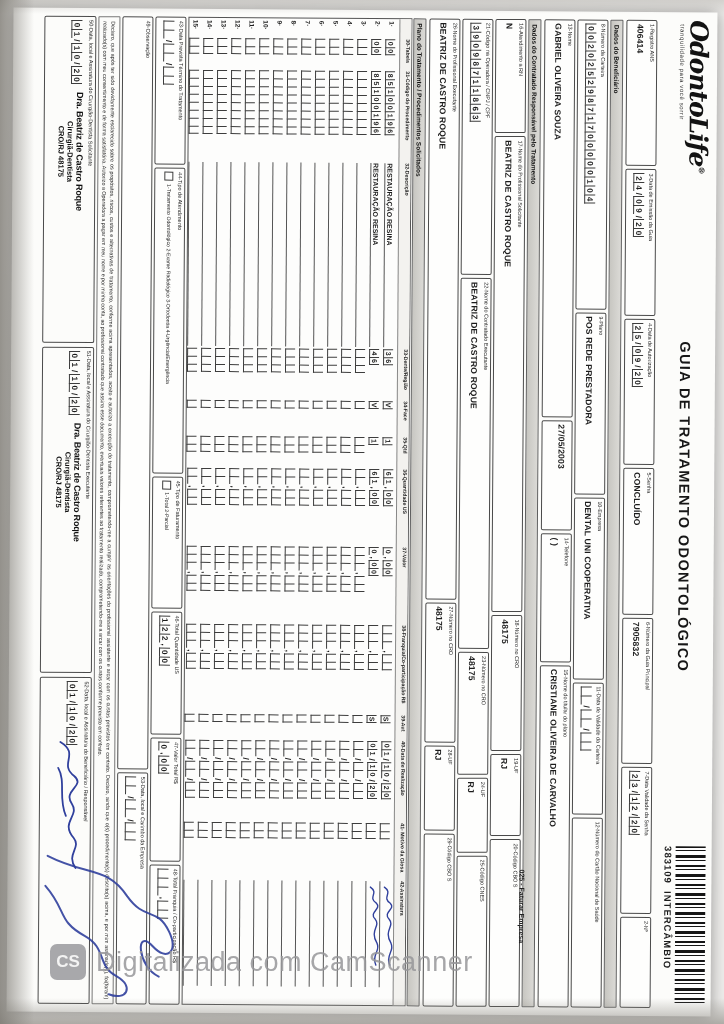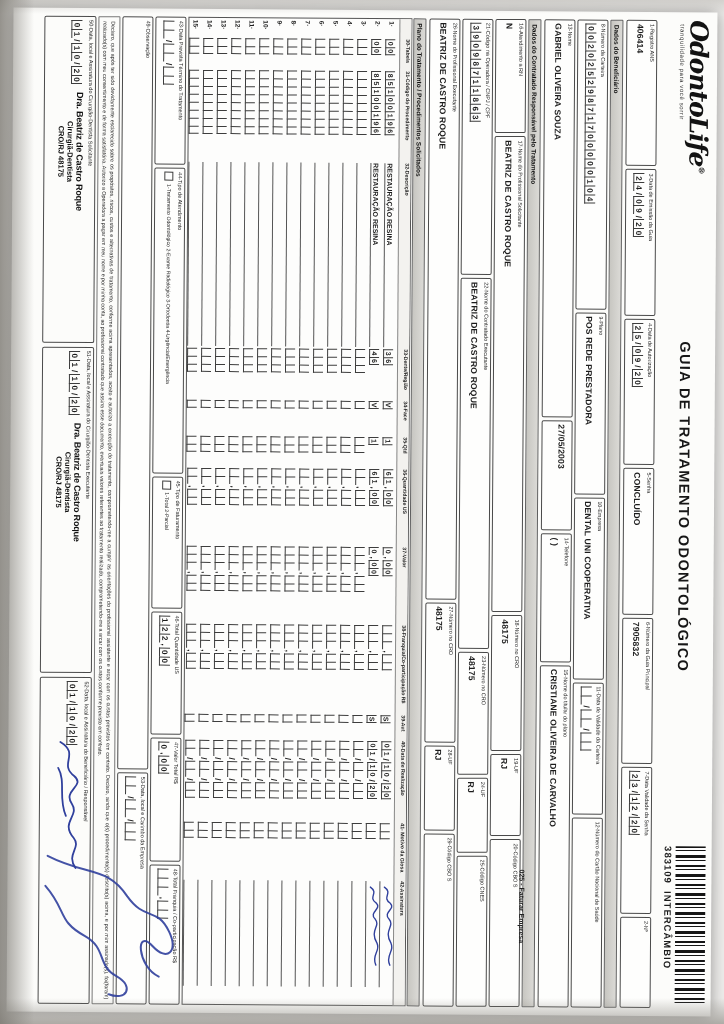--- a/index.html
+++ b/index.html
@@ -1927,13 +1927,17 @@
       </div>
 
     <svg class="bigsig" width="190" height="160" viewBox="0 0 190 160">
       <g fill="none" stroke="#30409d" stroke-width="2" stroke-linecap="round" opacity="0.9">
         <path d="M30 150 C50 110 40 90 70 70 C95 52 80 40 105 28 C125 18 135 30 120 44 C100 62 140 60 150 38"></path>
         <path d="M60 152 C85 130 95 140 110 112 C122 90 140 100 150 80 C160 62 175 70 168 88"></path>
       </g>
     </svg>
   </div>
 
+  <div class="watermark">
+    <div class="cs-badge">CS</div>
+    <div class="wm-text">Digitalizada com CamScanner</div>
+  </div>
 </div>
 
 </body></html>

